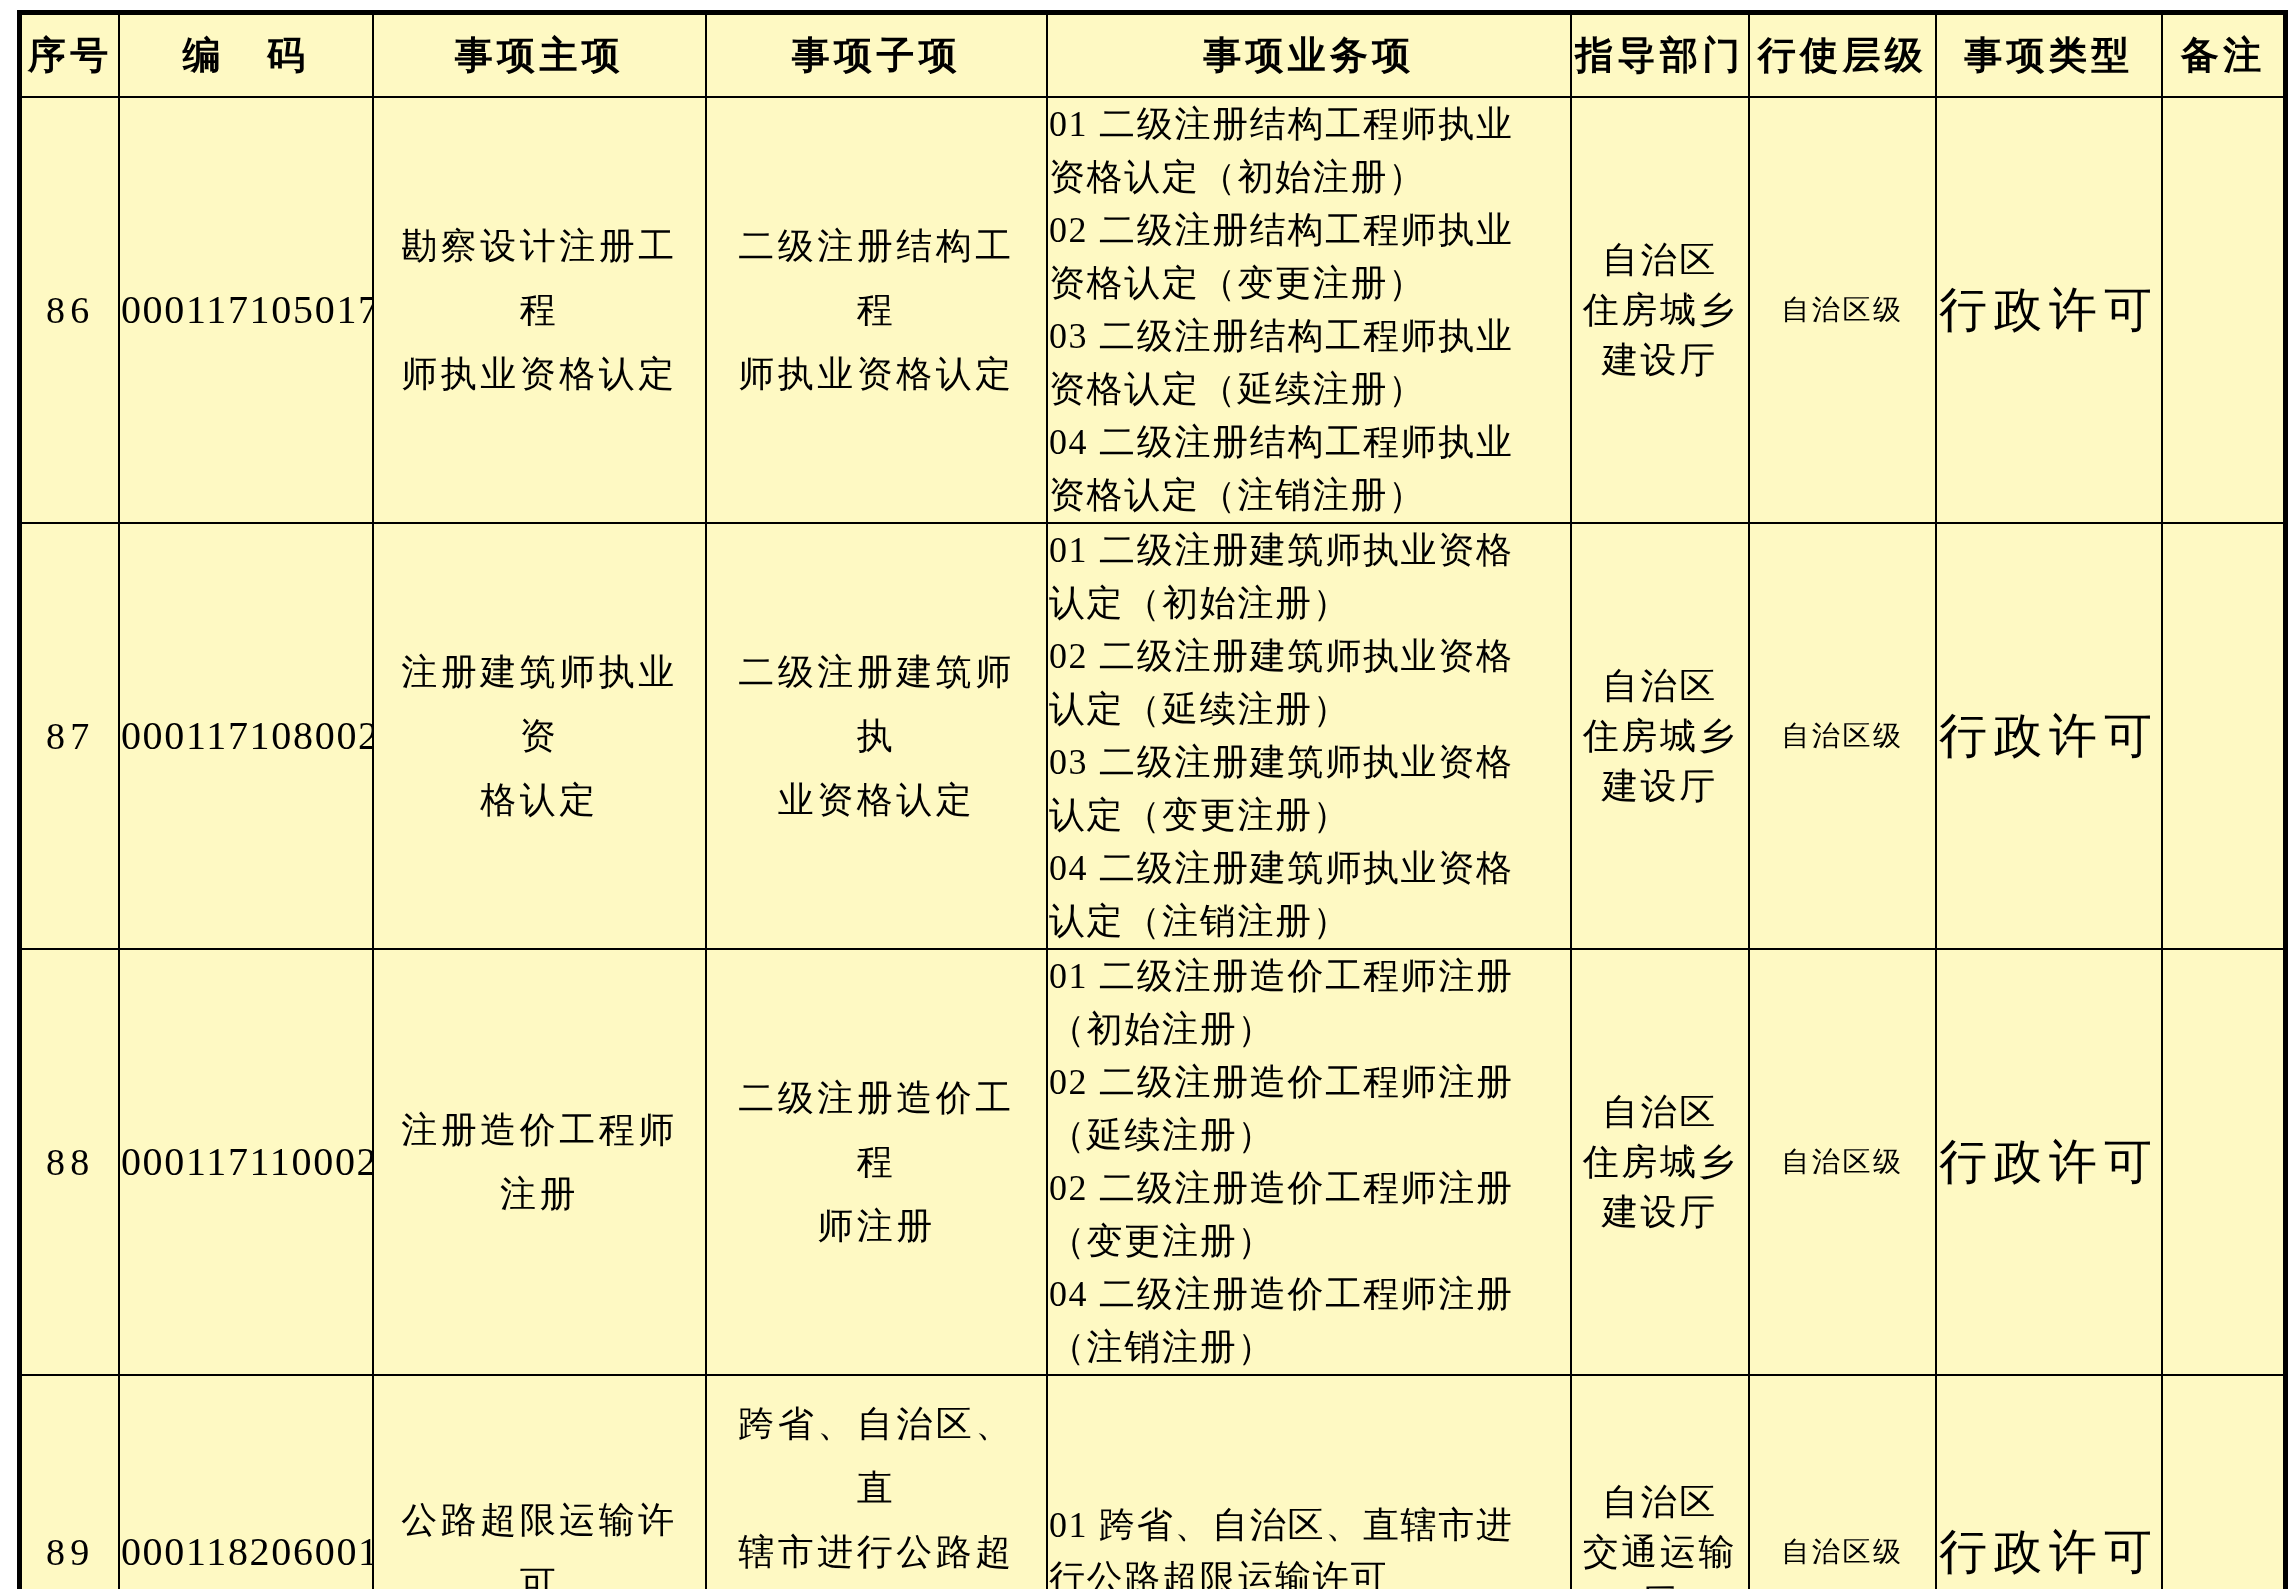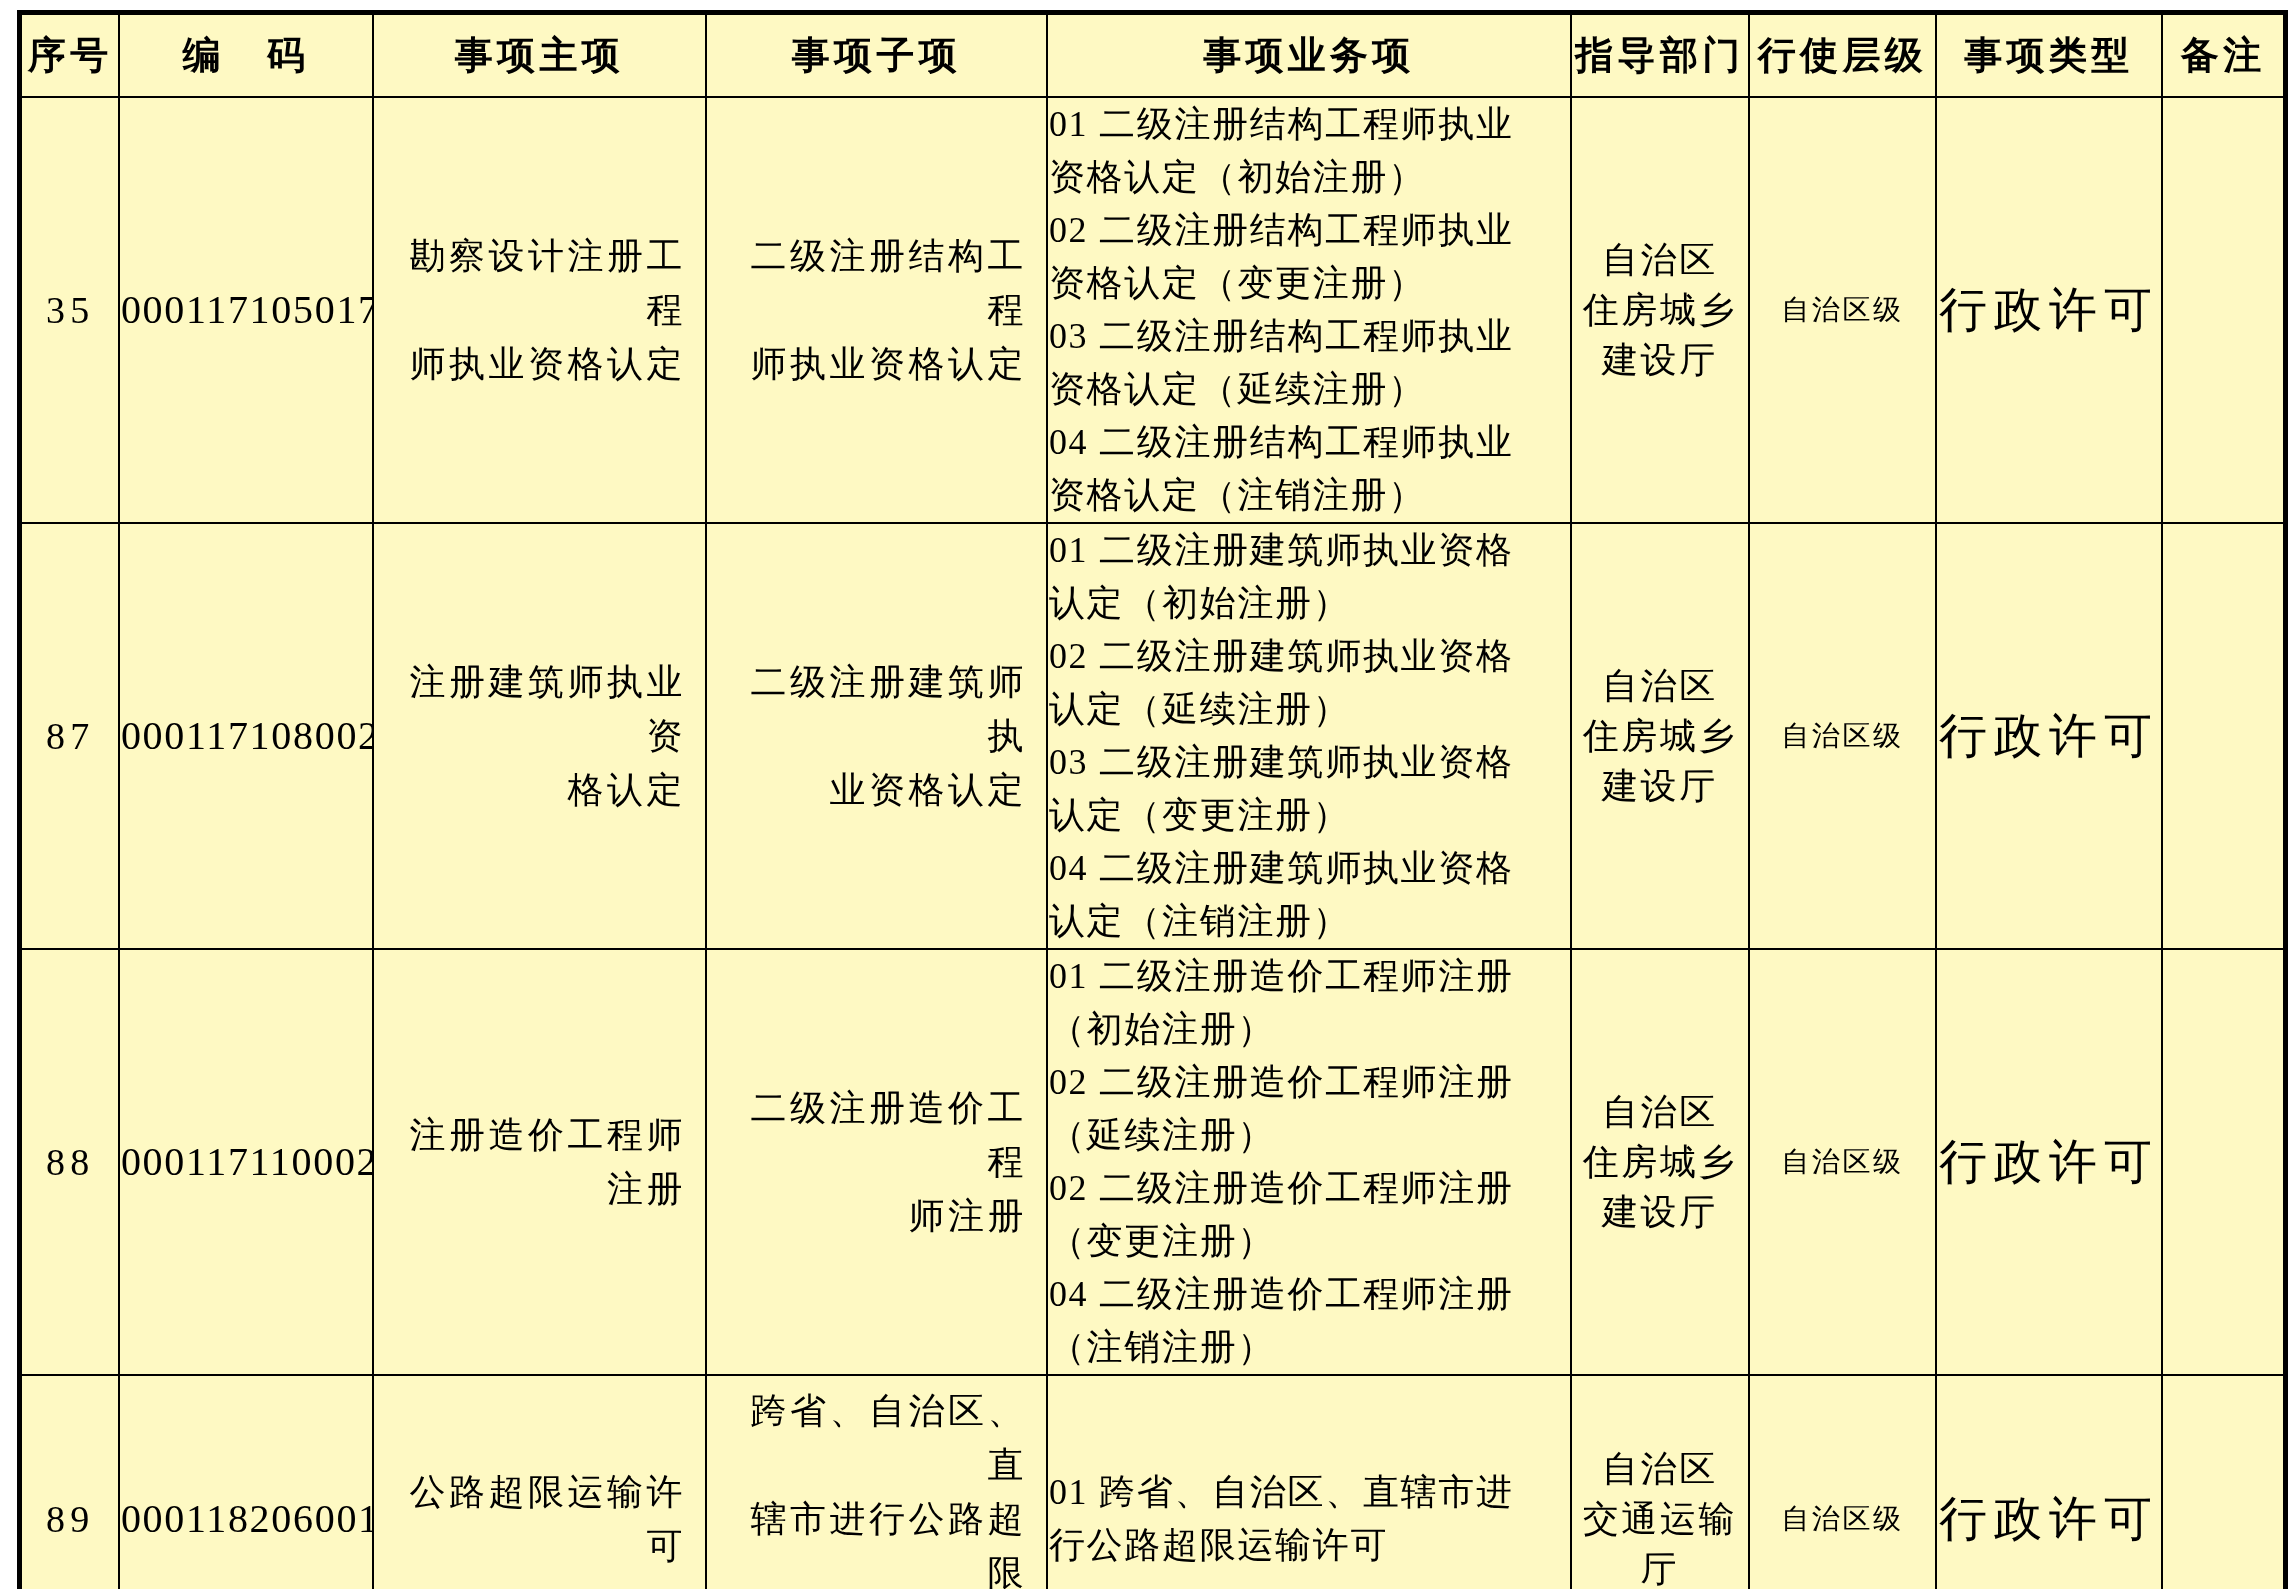--- a/index.html
+++ b/index.html
@@ -48,25 +48,25 @@
     font-size: 38px;
     letter-spacing: 5.2px;
   }
   td.cell-code {
     text-align: center;
     font-size: 40px;
     letter-spacing: 1.7px;
   }
   td.cell-main, td.cell-sub {
     font-size: 36px;
-    line-height: 54px;
+    line-height: 64px;
     letter-spacing: 3.5px;
-    padding: 8px 19px;
+    padding: 16px 19px;
     white-space: pre-line;
-    text-align: right;
+    text-align: center;
   }
   td.cell-biz {
     font-size: 36px;
     line-height: 53px;
     letter-spacing: 1.7px;
     padding: 0 1px;
     text-align: left;
   }
   td.cell-biz .biz-item {
     white-space: pre-line;
@@ -116,21 +116,21 @@
       <th>事项子项</th>
       <th>事项业务项</th>
       <th>指导部门</th>
       <th>行使层级</th>
       <th>事项类型</th>
       <th>备注</th>
     </tr>
   </thead>
   <tbody>
     <tr class="row-86">
-      <td class="cell-seq">35</td>
+      <td class="cell-seq">86</td>
       <td class="cell-code">000117105017</td>
       <td class="cell-main">勘察设计注册工程
 师执业资格认定</td>
       <td class="cell-sub">二级注册结构工程
 师执业资格认定</td>
       <td class="cell-biz">
         <div class="biz-item">01 二级注册结构工程师执业
 资格认定（初始注册）</div>
         <div class="biz-item">02 二级注册结构工程师执业
 资格认定（变更注册）</div>

